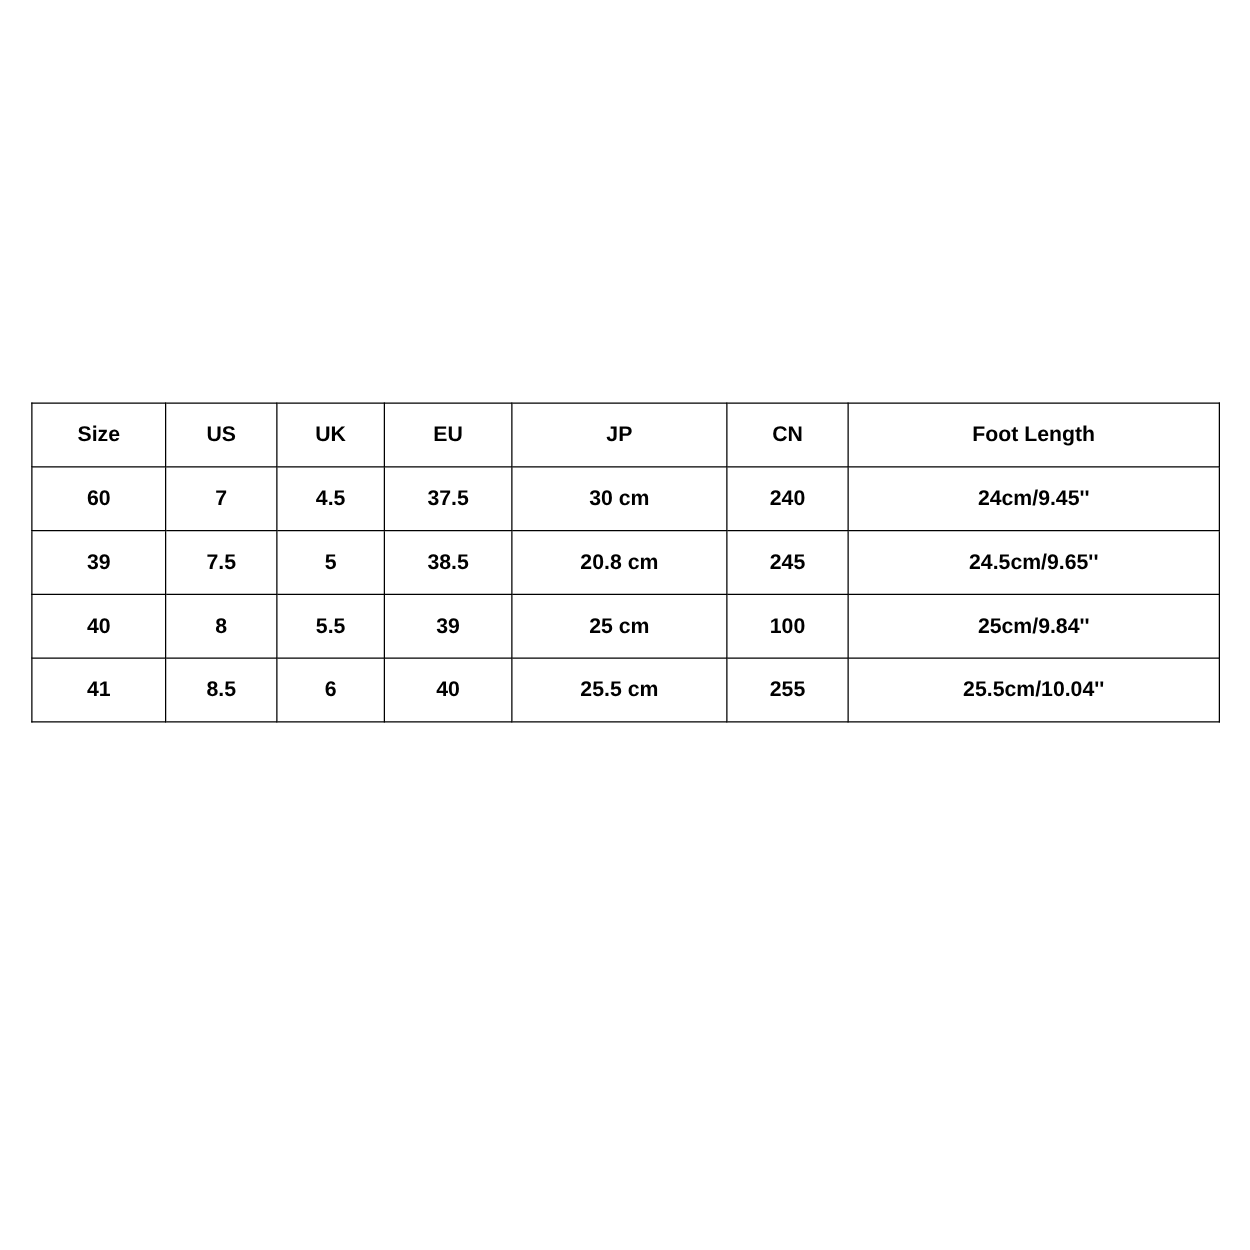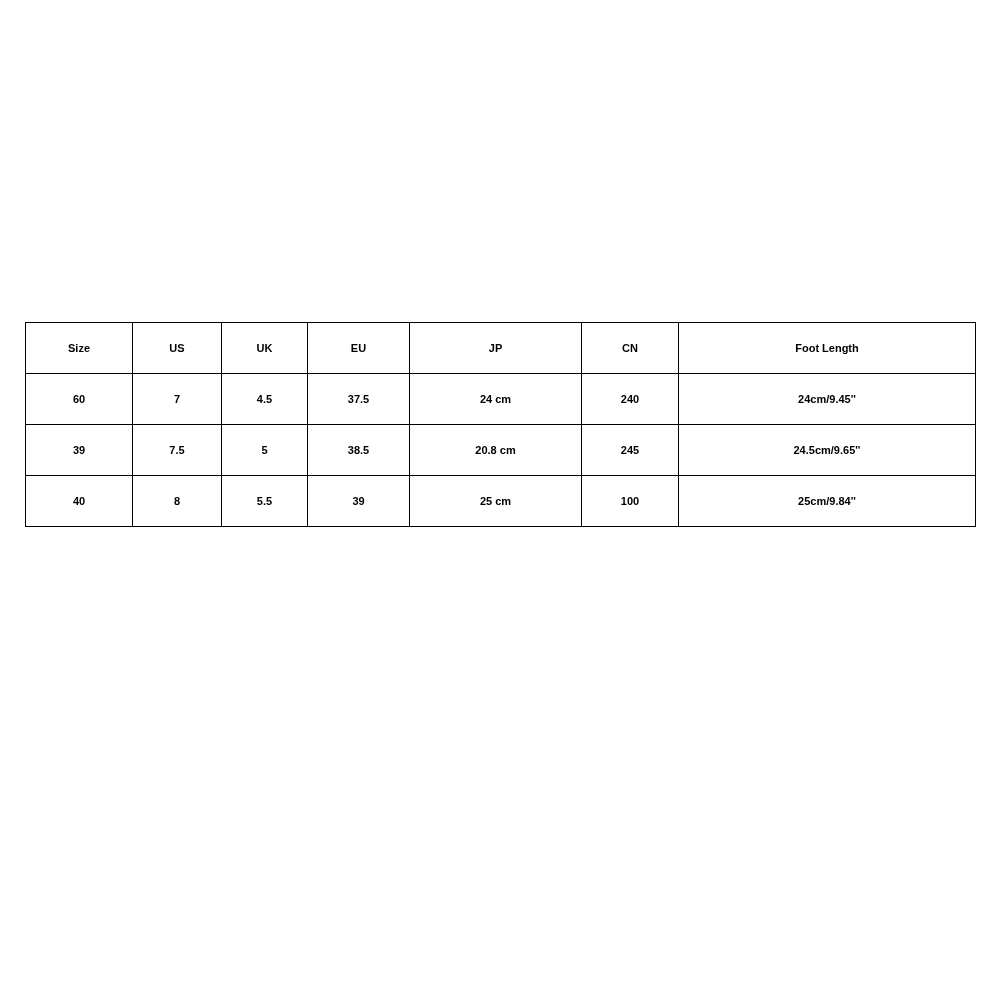--- a/index.html
+++ b/index.html
@@ -31,21 +31,21 @@
     border-collapse: collapse;
     width: 950px;
     table-layout: fixed;
   }
   table.size-table td,
   table.size-table th {
     border: 1px solid #000000;
     height: 50px;
     text-align: center;
     vertical-align: middle;
-    font-size: 11px;
+    font-size: 17px;
     font-weight: bold;
     color: #000000;
     padding: 0;
     font-family: "Liberation Sans", sans-serif;
   }
   table.size-table thead th {
     font-weight: bold;
   }
   col.c-size   { width: 107px; }
   col.c-us     { width: 89px; }
@@ -80,21 +80,21 @@
           <th>CN</th>
           <th>Foot Length</th>
         </tr>
       </thead>
       <tbody>
         <tr>
           <td>60</td>
           <td>7</td>
           <td>4.5</td>
           <td>37.5</td>
-          <td>24 cm</td>
+          <td>30 cm</td>
           <td>240</td>
           <td>24cm/9.45''</td>
         </tr>
         <tr>
           <td>39</td>
           <td>7.5</td>
           <td>5</td>
           <td>38.5</td>
           <td>20.8 cm</td>
           <td>245</td>
@@ -102,16 +102,25 @@
         </tr>
         <tr>
           <td>40</td>
           <td>8</td>
           <td>5.5</td>
           <td>39</td>
           <td>25 cm</td>
           <td>100</td>
           <td>25cm/9.84''</td>
         </tr>
+        <tr>
+          <td>41</td>
+          <td>8.5</td>
+          <td>6</td>
+          <td>40</td>
+          <td>25.5 cm</td>
+          <td>255</td>
+          <td>25.5cm/10.04''</td>
+        </tr>
       </tbody>
     </table>
   </div>
 </div>
 
 </body></html>

